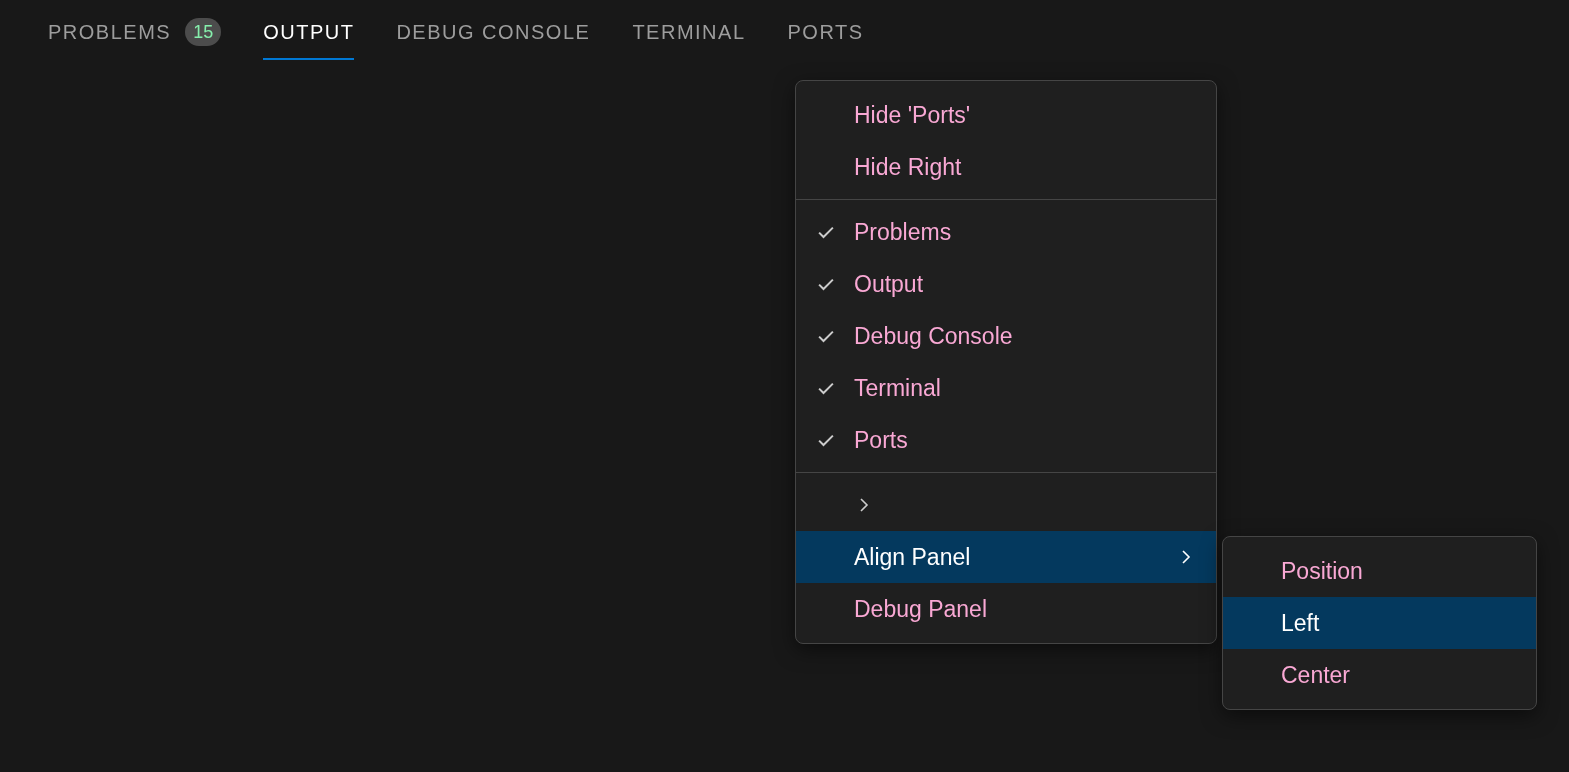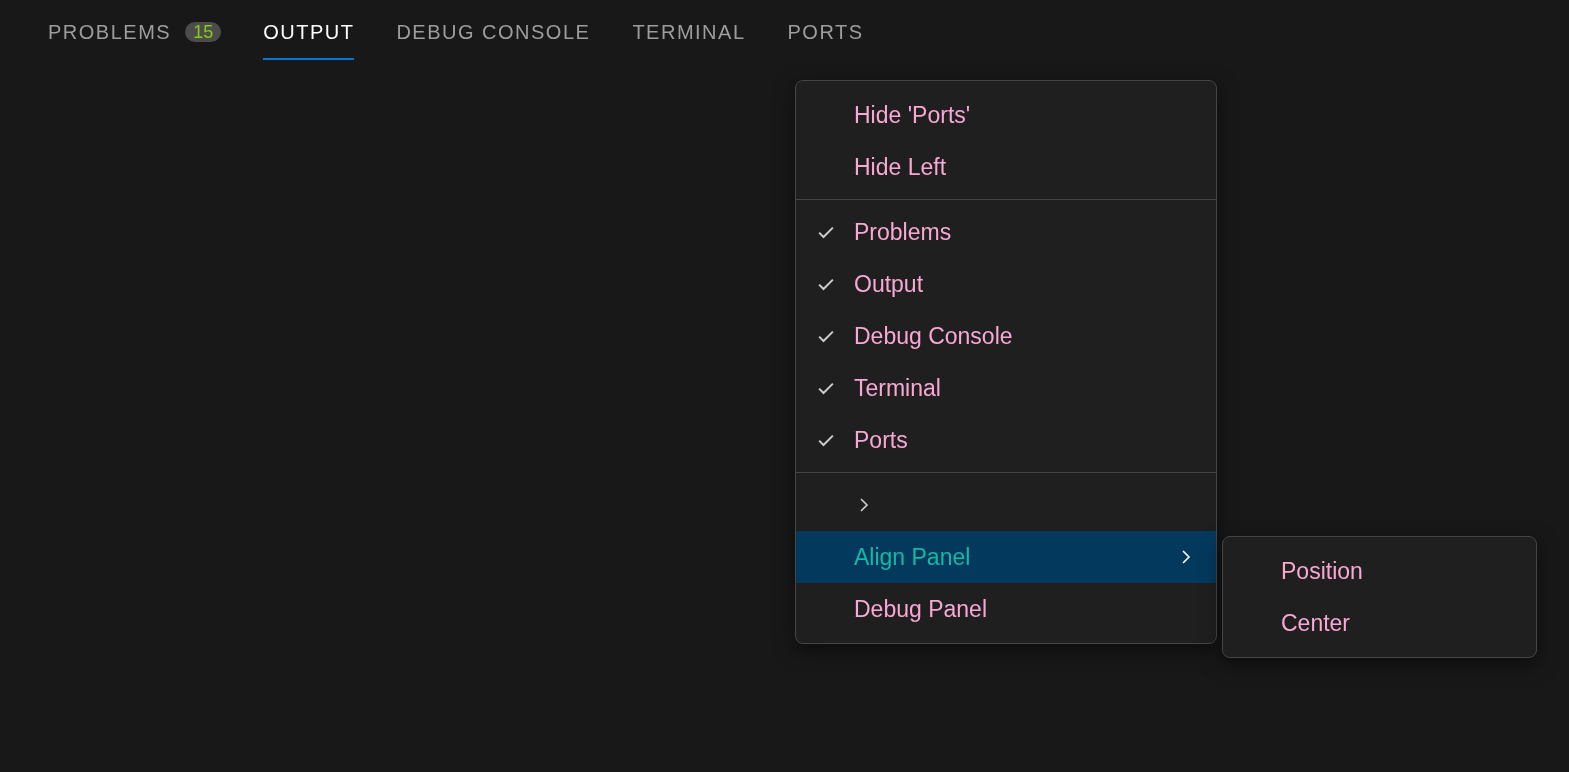--- a/index.html
+++ b/index.html
@@ -31,24 +31,24 @@
     padding-bottom: 14px;
     border-bottom: 2px solid transparent;
     text-transform: uppercase;
   }
   .tab.active {
     color: #ffffff;
     border-bottom: 2px solid #0078d4;
   }
   .badge {
     background: #4c4c4c;
-    color: #84cc16;
+    color: #86efac;
     border-radius: 14px;
     min-width: 36px;
-    height: 20px;
+    height: 28px;
     display: inline-flex;
     align-items: center;
     justify-content: center;
     font-size: 18px;
     letter-spacing: 0;
     font-weight: 400;
     padding: 0 8px;
   }
   .context-menu {
     position: absolute;
@@ -64,21 +64,21 @@
   .menu-item {
     display: flex;
     align-items: center;
     padding: 0 20px;
     height: 52px;
     font-size: 23px;
     color: #f9a8d4;
     cursor: pointer;
     gap: 4px;
   }
-  .menu-item.highlight { background: #04395e; color: #14b8a6; }
+  .menu-item.highlight { background: #04395e; color: #ffffff; }
   .menu-sep { height: 1px; background: #454545; margin: 6px 0; }
   .check-slot {
     width: 34px;
     display: flex;
     align-items: center;
     justify-content: flex-start;
   }
   .check-icon { width: 20px; height: 20px; }
   .menu-label { flex: 1; }
   .sub-arrow {
@@ -108,21 +108,21 @@
   </div>
 </div>
 
 <div id="menu1" class="context-menu">
   <div class="menu-item">
     <span class="check-slot"></span>
     <span class="menu-label">Hide 'Ports'</span>
   </div>
   <div class="menu-item">
     <span class="check-slot"></span>
-    <span class="menu-label">Hide Left</span>
+    <span class="menu-label">Hide Right</span>
   </div>
 
   <div class="menu-sep"></div>
 
   <div class="menu-item">
     <span class="check-slot">
       <svg class="check-icon" viewBox="0 0 16 16">
           <path d="M2.5 8.5 L6 12 L13.5 4.5" stroke="#cccccc" stroke-width="1.6" fill="none"></path>
         </svg>
     </span>
@@ -184,17 +184,21 @@
     <span class="check-slot"></span>
     <span class="menu-label">Debug Panel</span>
   </div>
 </div>
 
 <div id="menu2" class="context-menu">
   <div class="menu-item">
     <span class="check-slot"></span>
     <span class="menu-label">Position</span>
   </div>
+  <div class="menu-item highlight">
+    <span class="check-slot"></span>
+    <span class="menu-label">Left</span>
+  </div>
   <div class="menu-item">
     <span class="check-slot"></span>
     <span class="menu-label">Center</span>
   </div>
 </div>
 
 </body></html>

